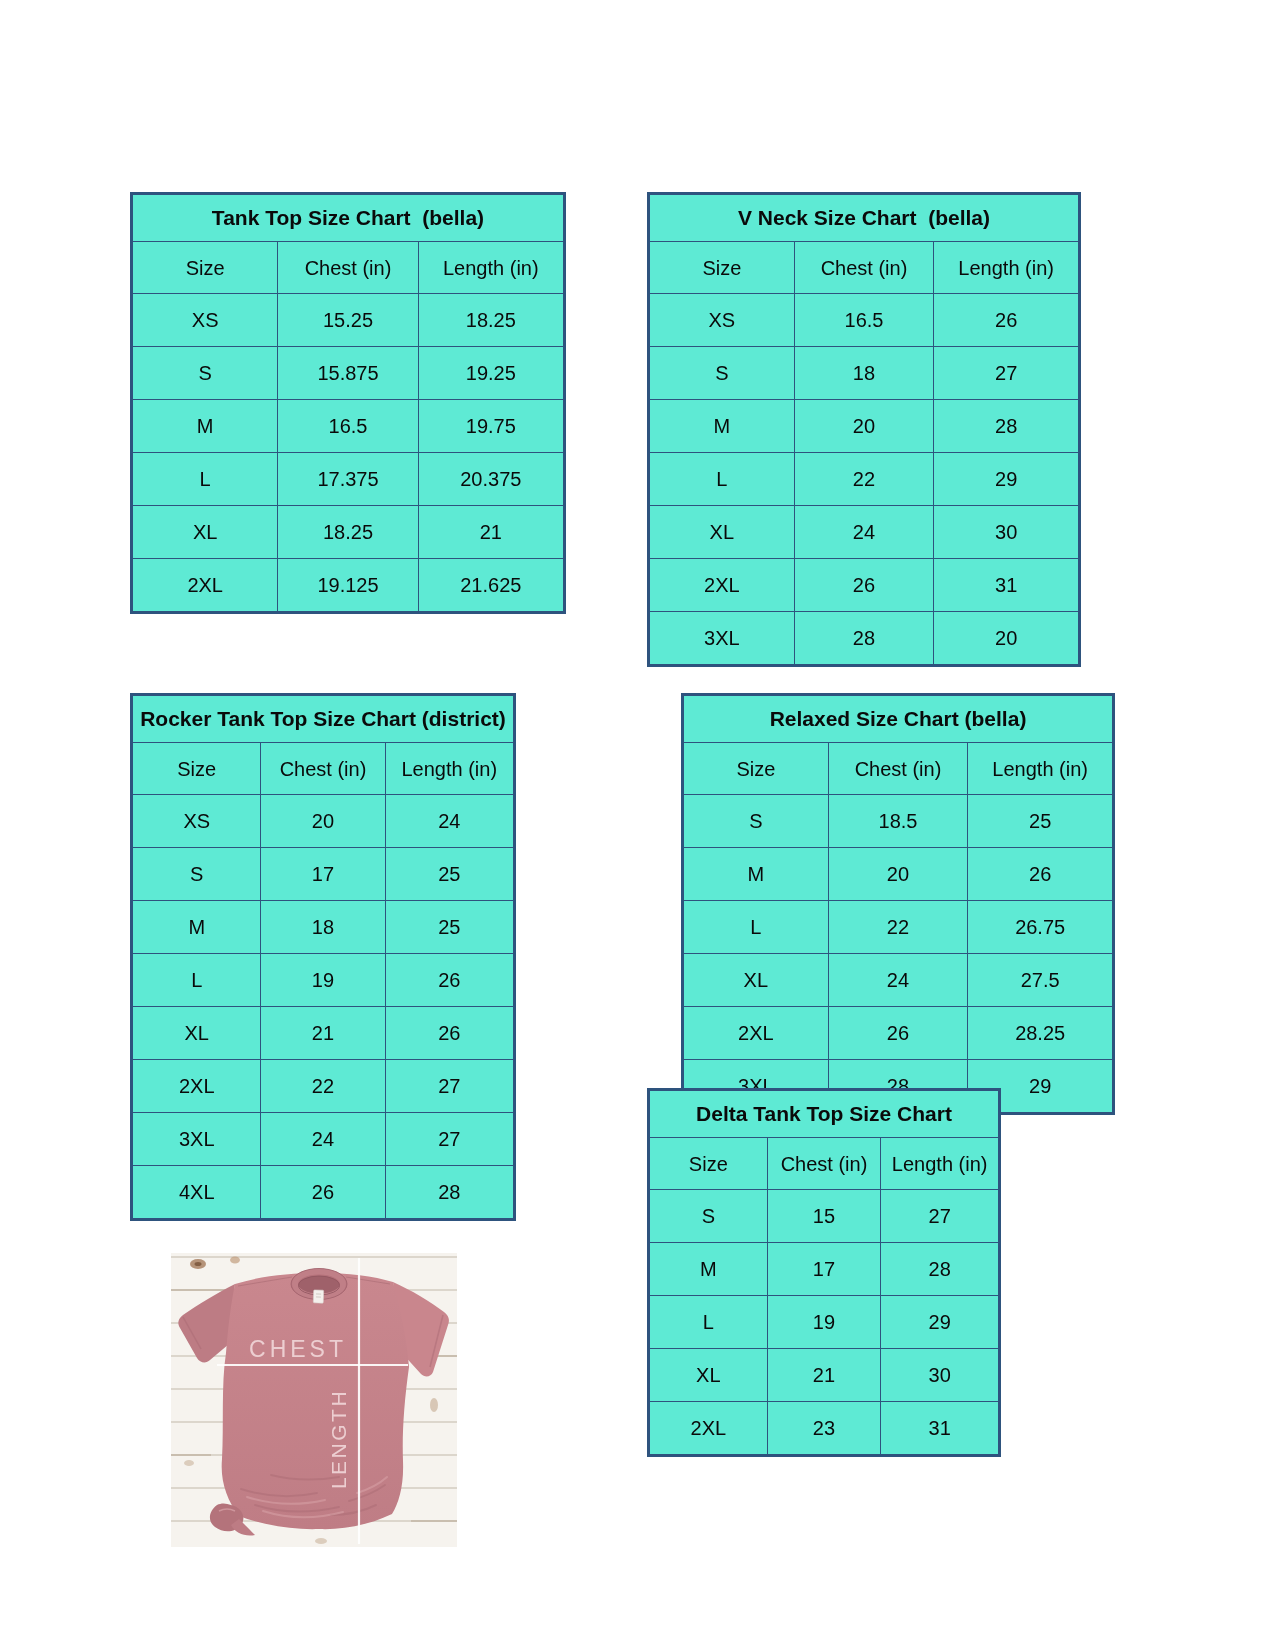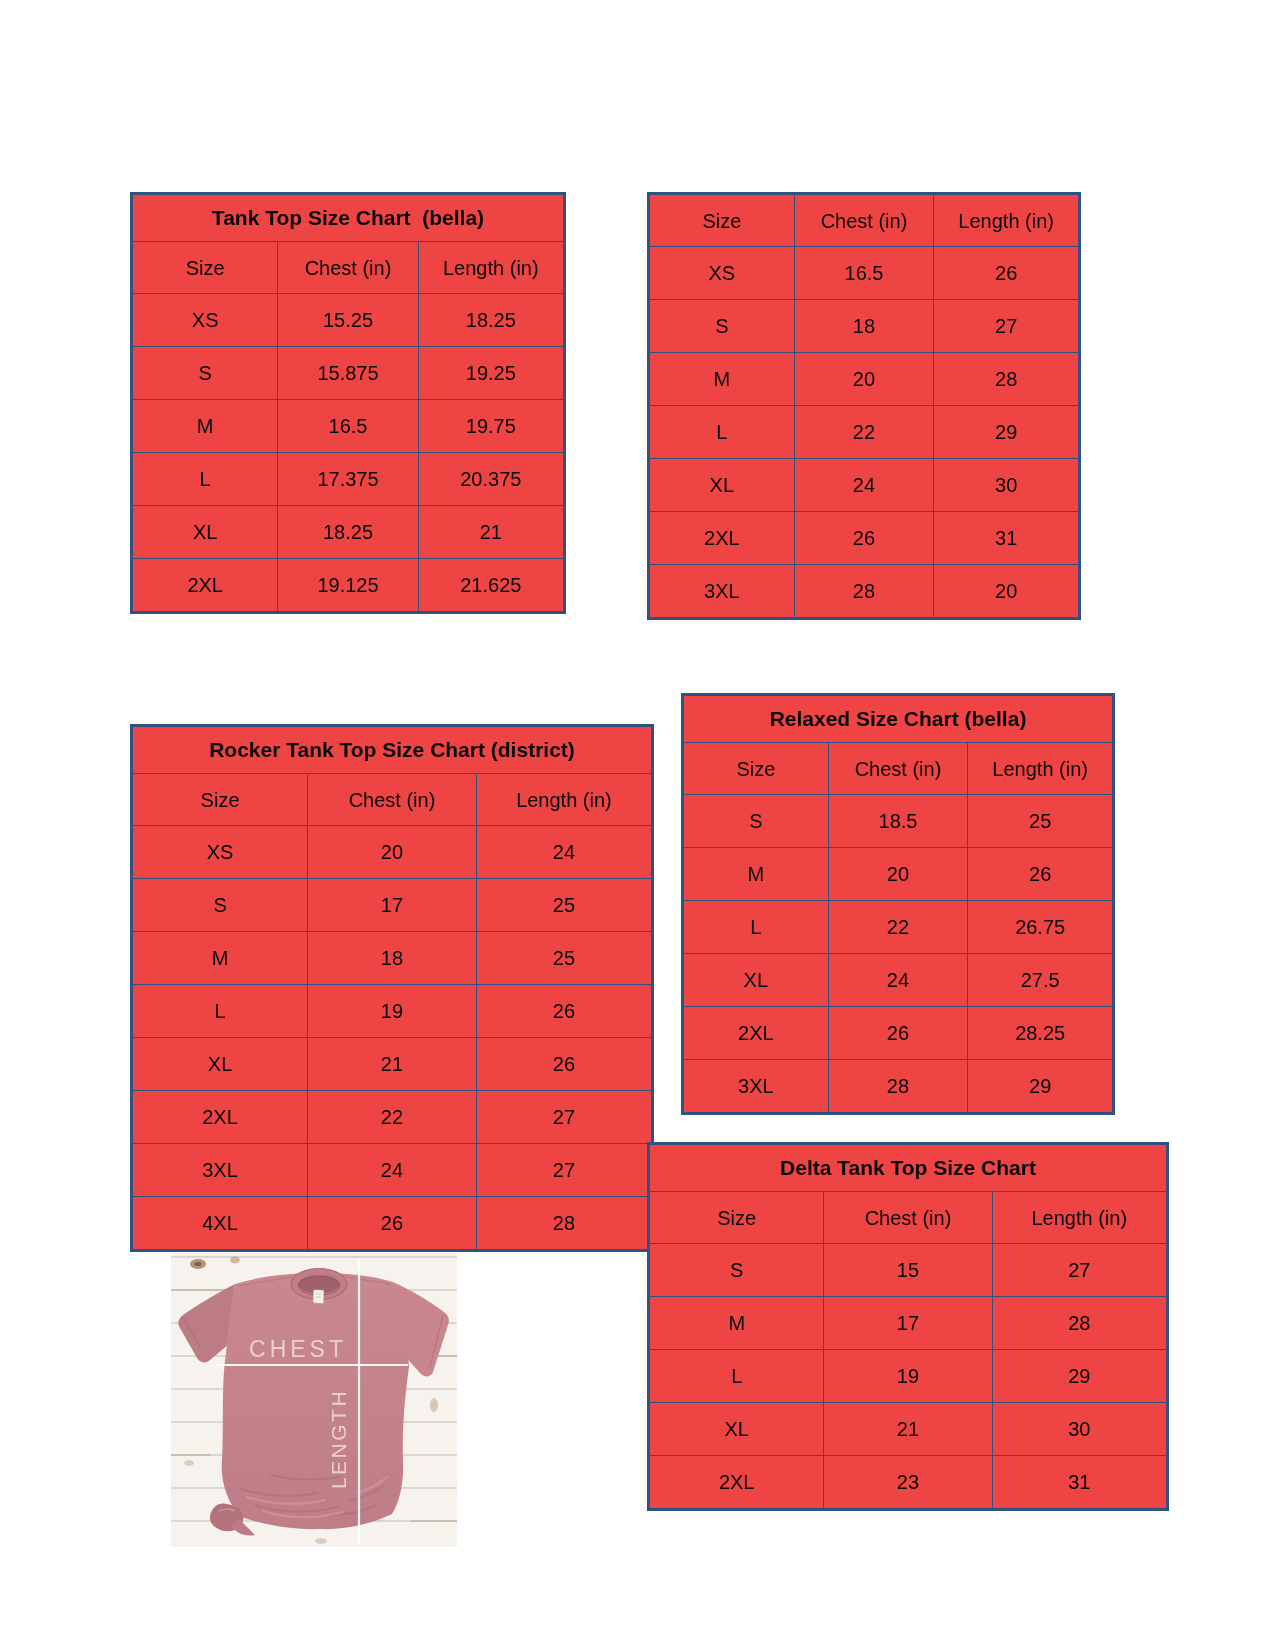--- a/index.html
+++ b/index.html
@@ -2,21 +2,21 @@
 <html><head>
 <meta charset="utf-8">
 <style>
   html,body{margin:0;padding:0;}
   body{
     width:1275px;height:1650px;position:relative;background:#ffffff;
     font-family:"Liberation Sans","DejaVu Sans",sans-serif;overflow:hidden;
   }
   .size-table{position:absolute;}
   .size-table table{
-    width:100%;border-collapse:collapse;table-layout:fixed;background:#ef4444;
+    width:100%;border-collapse:collapse;table-layout:fixed;background:#5eead4;
     border:3px solid #2e537e;
   }
   .size-table td{
     border:1.6px solid #2e537e;text-align:center;vertical-align:middle;
     font-size:20px;color:#0a0a0a;padding:0;line-height:1.1;
   }
   .row-title td{font-weight:bold;font-size:21px;white-space:pre;height:46px;}
   .row-header td{height:51px;}
   .row-data td{height:52px;}
   .photo{position:absolute;left:171px;top:1253px;width:238px;height:294px;}
@@ -76,20 +76,23 @@
 </div>
 
 <div class="size-table" style="left:647px;top:192px;width:434px;">
   <table>
       <colgroup>
         <col style="width:33.8%">
         <col style="width:32.4%">
         <col style="width:33.8%">
       </colgroup>
       <tbody>
+        <tr class="row-title">
+          <td colspan="3">V Neck Size Chart  (bella)</td>
+        </tr>
         <tr class="row-header">
           <td>Size</td>
           <td>Chest (in)</td>
           <td>Length (in)</td>
         </tr>
         <tr class="row-data">
           <td>XS</td>
           <td>16.5</td>
           <td>26</td>
         </tr>
@@ -120,21 +123,21 @@
         </tr>
         <tr class="row-data">
           <td>3XL</td>
           <td>28</td>
           <td>20</td>
         </tr>
       </tbody>
     </table>
 </div>
 
-<div class="size-table" style="left:130px;top:693px;width:524px;margin-top:31px;">
+<div class="size-table" style="left:130px;top:693px;width:386px;">
   <table>
       <colgroup>
         <col style="width:33.8%">
         <col style="width:32.4%">
         <col style="width:33.8%">
       </colgroup>
       <tbody>
         <tr class="row-title">
           <td colspan="3">Rocker Tank Top Size Chart (district)</td>
         </tr>
@@ -230,21 +233,21 @@
         </tr>
         <tr class="row-data">
           <td>3XL</td>
           <td>28</td>
           <td>29</td>
         </tr>
       </tbody>
     </table>
 </div>
 
-<div class="size-table" style="left:647px;top:1142px;width:522px;">
+<div class="size-table" style="left:647px;top:1088px;width:354px;">
   <table>
       <colgroup>
         <col style="width:33.8%">
         <col style="width:32.4%">
         <col style="width:33.8%">
       </colgroup>
       <tbody>
         <tr class="row-title">
           <td colspan="3">Delta Tank Top Size Chart</td>
         </tr>

